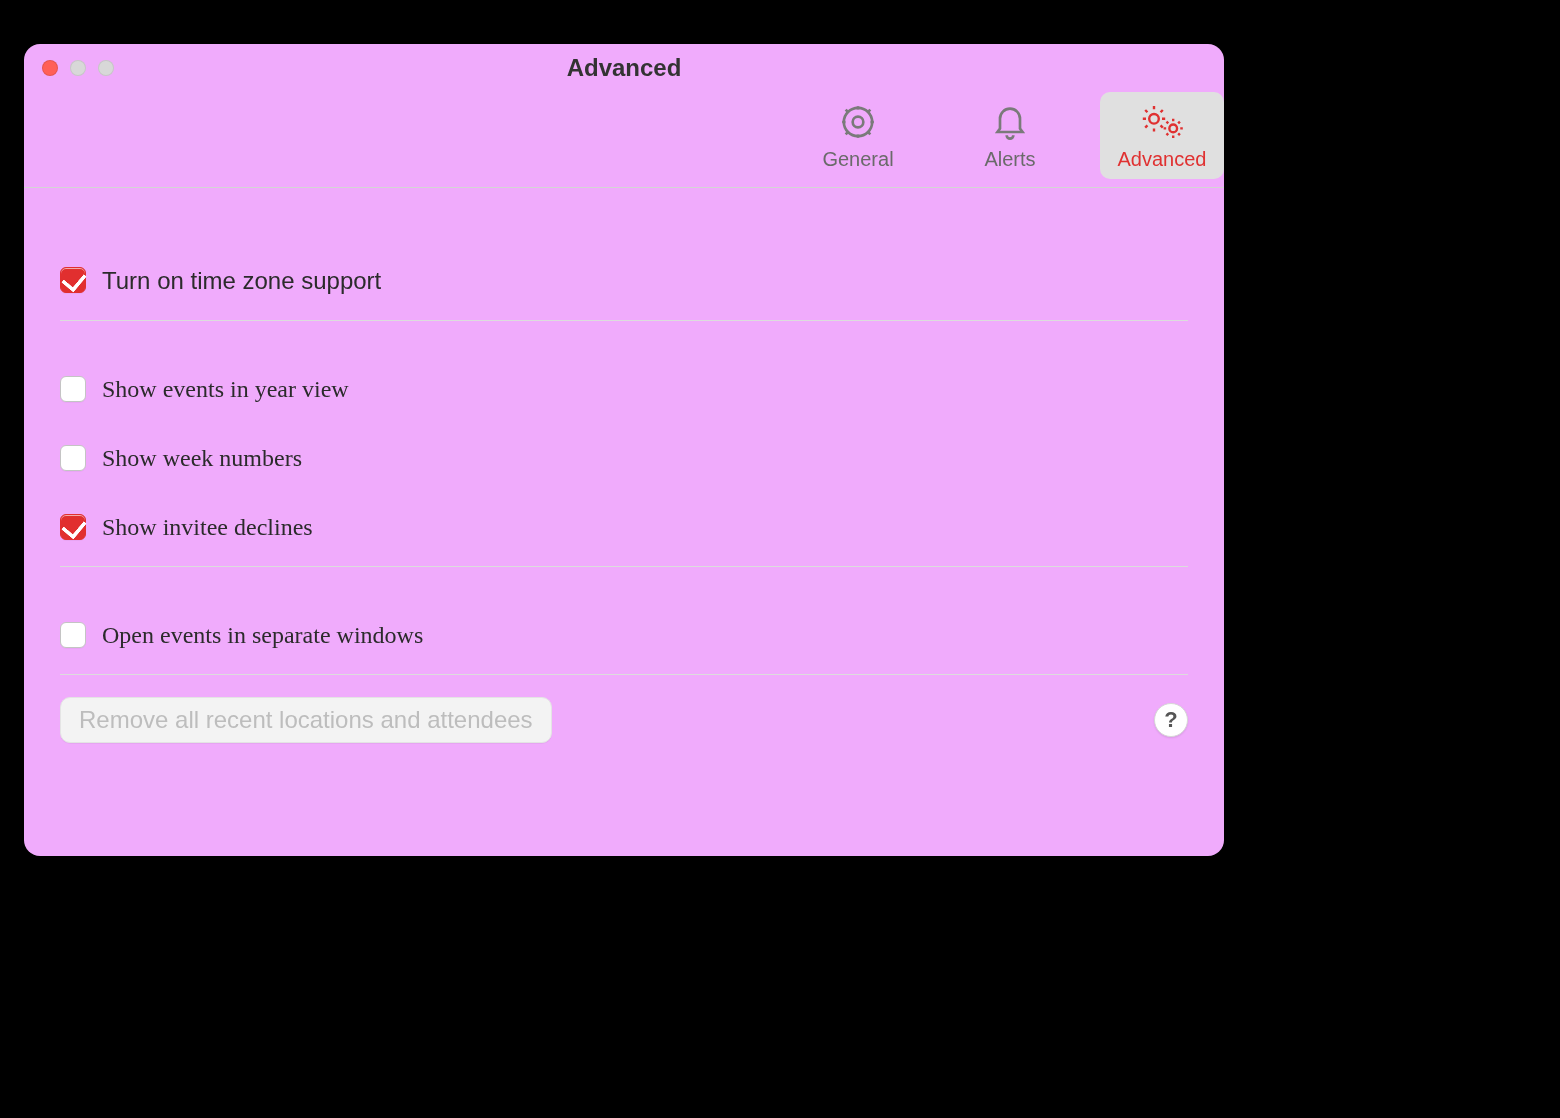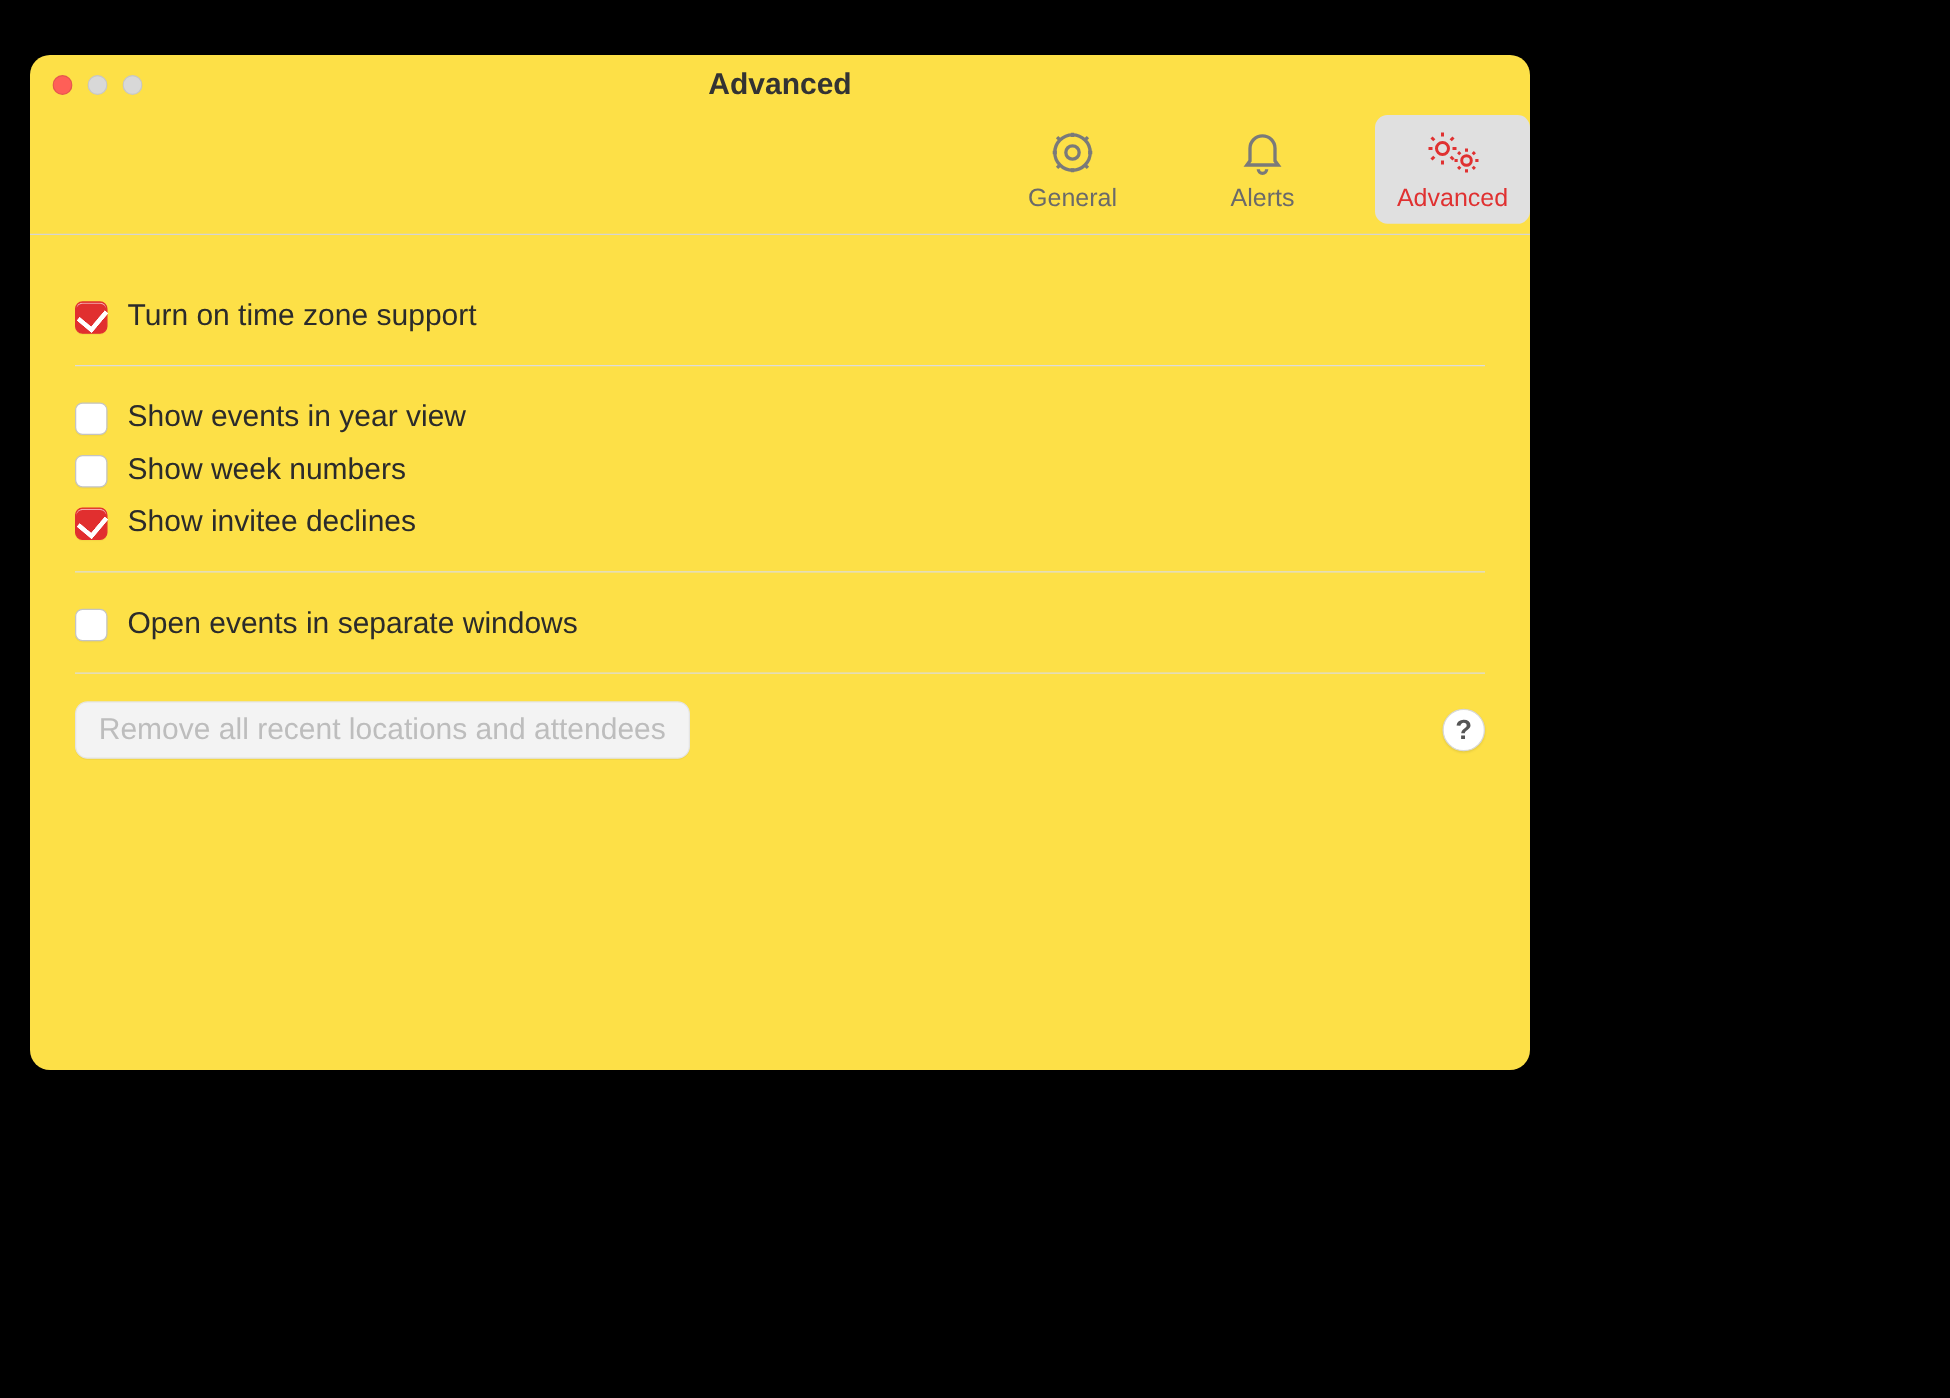--- a/index.html
+++ b/index.html
@@ -6,21 +6,21 @@
   html, body {
     margin: 0; padding: 0;
     width: 1560px; height: 1118px;
     background: #000;
     font-family: -apple-system, "Helvetica Neue", Helvetica, Arial, sans-serif;
   }
   .window {
     position: absolute;
     left: 24px; top: 44px;
     width: 1200px; height: 812px;
-    background: #fde047;
+    background: #f0abfc;
     border-radius: 16px;
     box-shadow: 0 40px 80px rgba(0,0,0,0.55), 0 0 0 1px rgba(0,0,0,0.08);
     overflow: hidden;
     display: flex;
     flex-direction: column;
   }
 
   
   .titlebar {
     height: 48px;
@@ -78,27 +78,28 @@
 
   
   .body {
     flex: 1;
     padding: 24px 36px 24px 36px;
     overflow: auto;
   }
   .section {
     padding: 20px 0 18px 0;
   }
-  .section + .section { border-top: 1px solid #dcdcdc; }
+  .section + .section { border-top: 1px solid #dcdcdc; font-family: Liberation Serif, serif; }
 
   .check-row {
     display: flex;
-    align-items: flex-end;
+    align-items: flex-start;
     gap: 16px;
     padding: 7px 0;
+    margin-top: 28px;
   }
   .checkbox {
     width: 26px; height: 26px;
     border-radius: 6px;
     background: #fff;
     border: 1px solid #c4c4c4;
     box-shadow: inset 0 1px 0 rgba(255,255,255,0.6), 0 1px 0 rgba(0,0,0,0.03);
     position: relative;
     flex-shrink: 0;
   }

